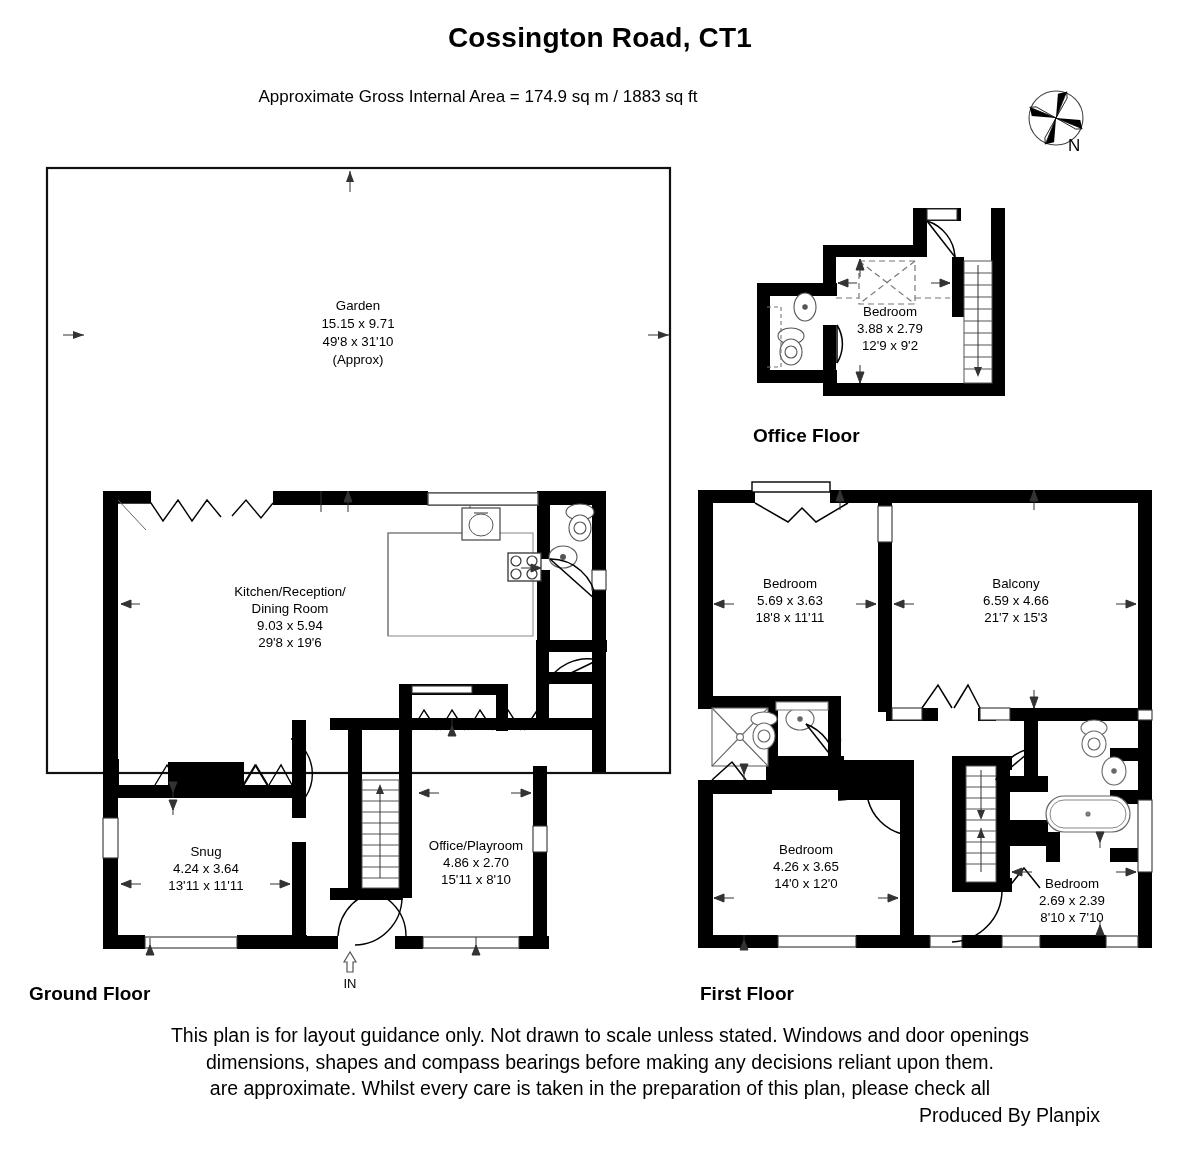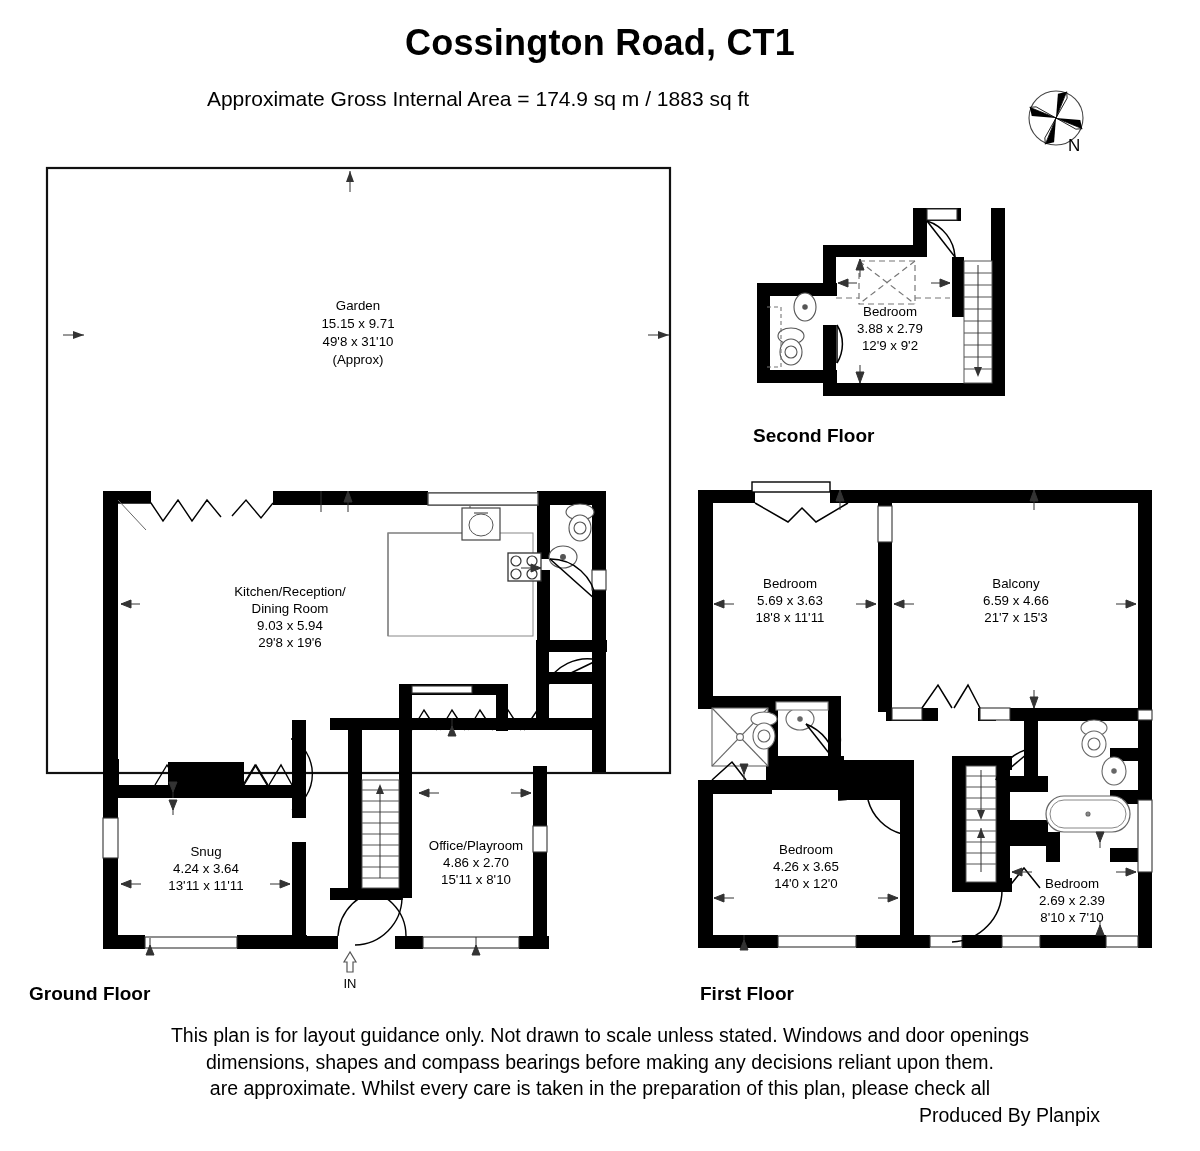--- a/index.html
+++ b/index.html
@@ -18,31 +18,31 @@
   #page-root {
     position: absolute;
     inset: 0;
   }
   .plan-title {
     position: absolute;
     top: 22px;
     left: 0;
     width: 1200px;
     text-align: center;
-    font-size: 36px;
+    font-size: 28px;
     font-weight: bold;
     letter-spacing: 0.2px;
   }
   .plan-subtitle {
     position: absolute;
     top: 87px;
     left: 0;
     width: 956px;
     text-align: center;
-    font-size: 21px;
+    font-size: 17px;
     font-weight: normal;
   }
   .compass-wrap {
     position: absolute;
     left: 1016px;
     top: 86px;
     width: 96px;
     height: 76px;
   }
   .compass-n {
@@ -595,21 +595,21 @@
     </g>
     <g>
       <text class="rmlabel" x="382" y="408" text-anchor="middle">Bedroom</text>
       <text class="rmlabel" x="382" y="425" text-anchor="middle">2.69 x 2.39</text>
       <text class="rmlabel" x="382" y="442" text-anchor="middle">8'10 x 7'10</text>
     </g>
   </svg>
 
   <div class="floor-caption" id="cap-ground">Ground Floor</div>
   <div class="floor-caption" id="cap-first">First Floor</div>
-  <div class="floor-caption" id="cap-second">Second Floor</div>
+  <div class="floor-caption" id="cap-second">Office Floor</div>
 
   <div class="disclaimer">
     <div>This plan is for layout guidance only. Not drawn to scale unless stated. Windows and door openings</div>
     <div>dimensions, shapes and compass bearings before making any decisions reliant upon them.</div>
     <div>are approximate. Whilst every care is taken in the preparation of this plan, please check all</div>
     <div class="produced">Produced By Planpix</div>
   </div>
 
 </div>
 

